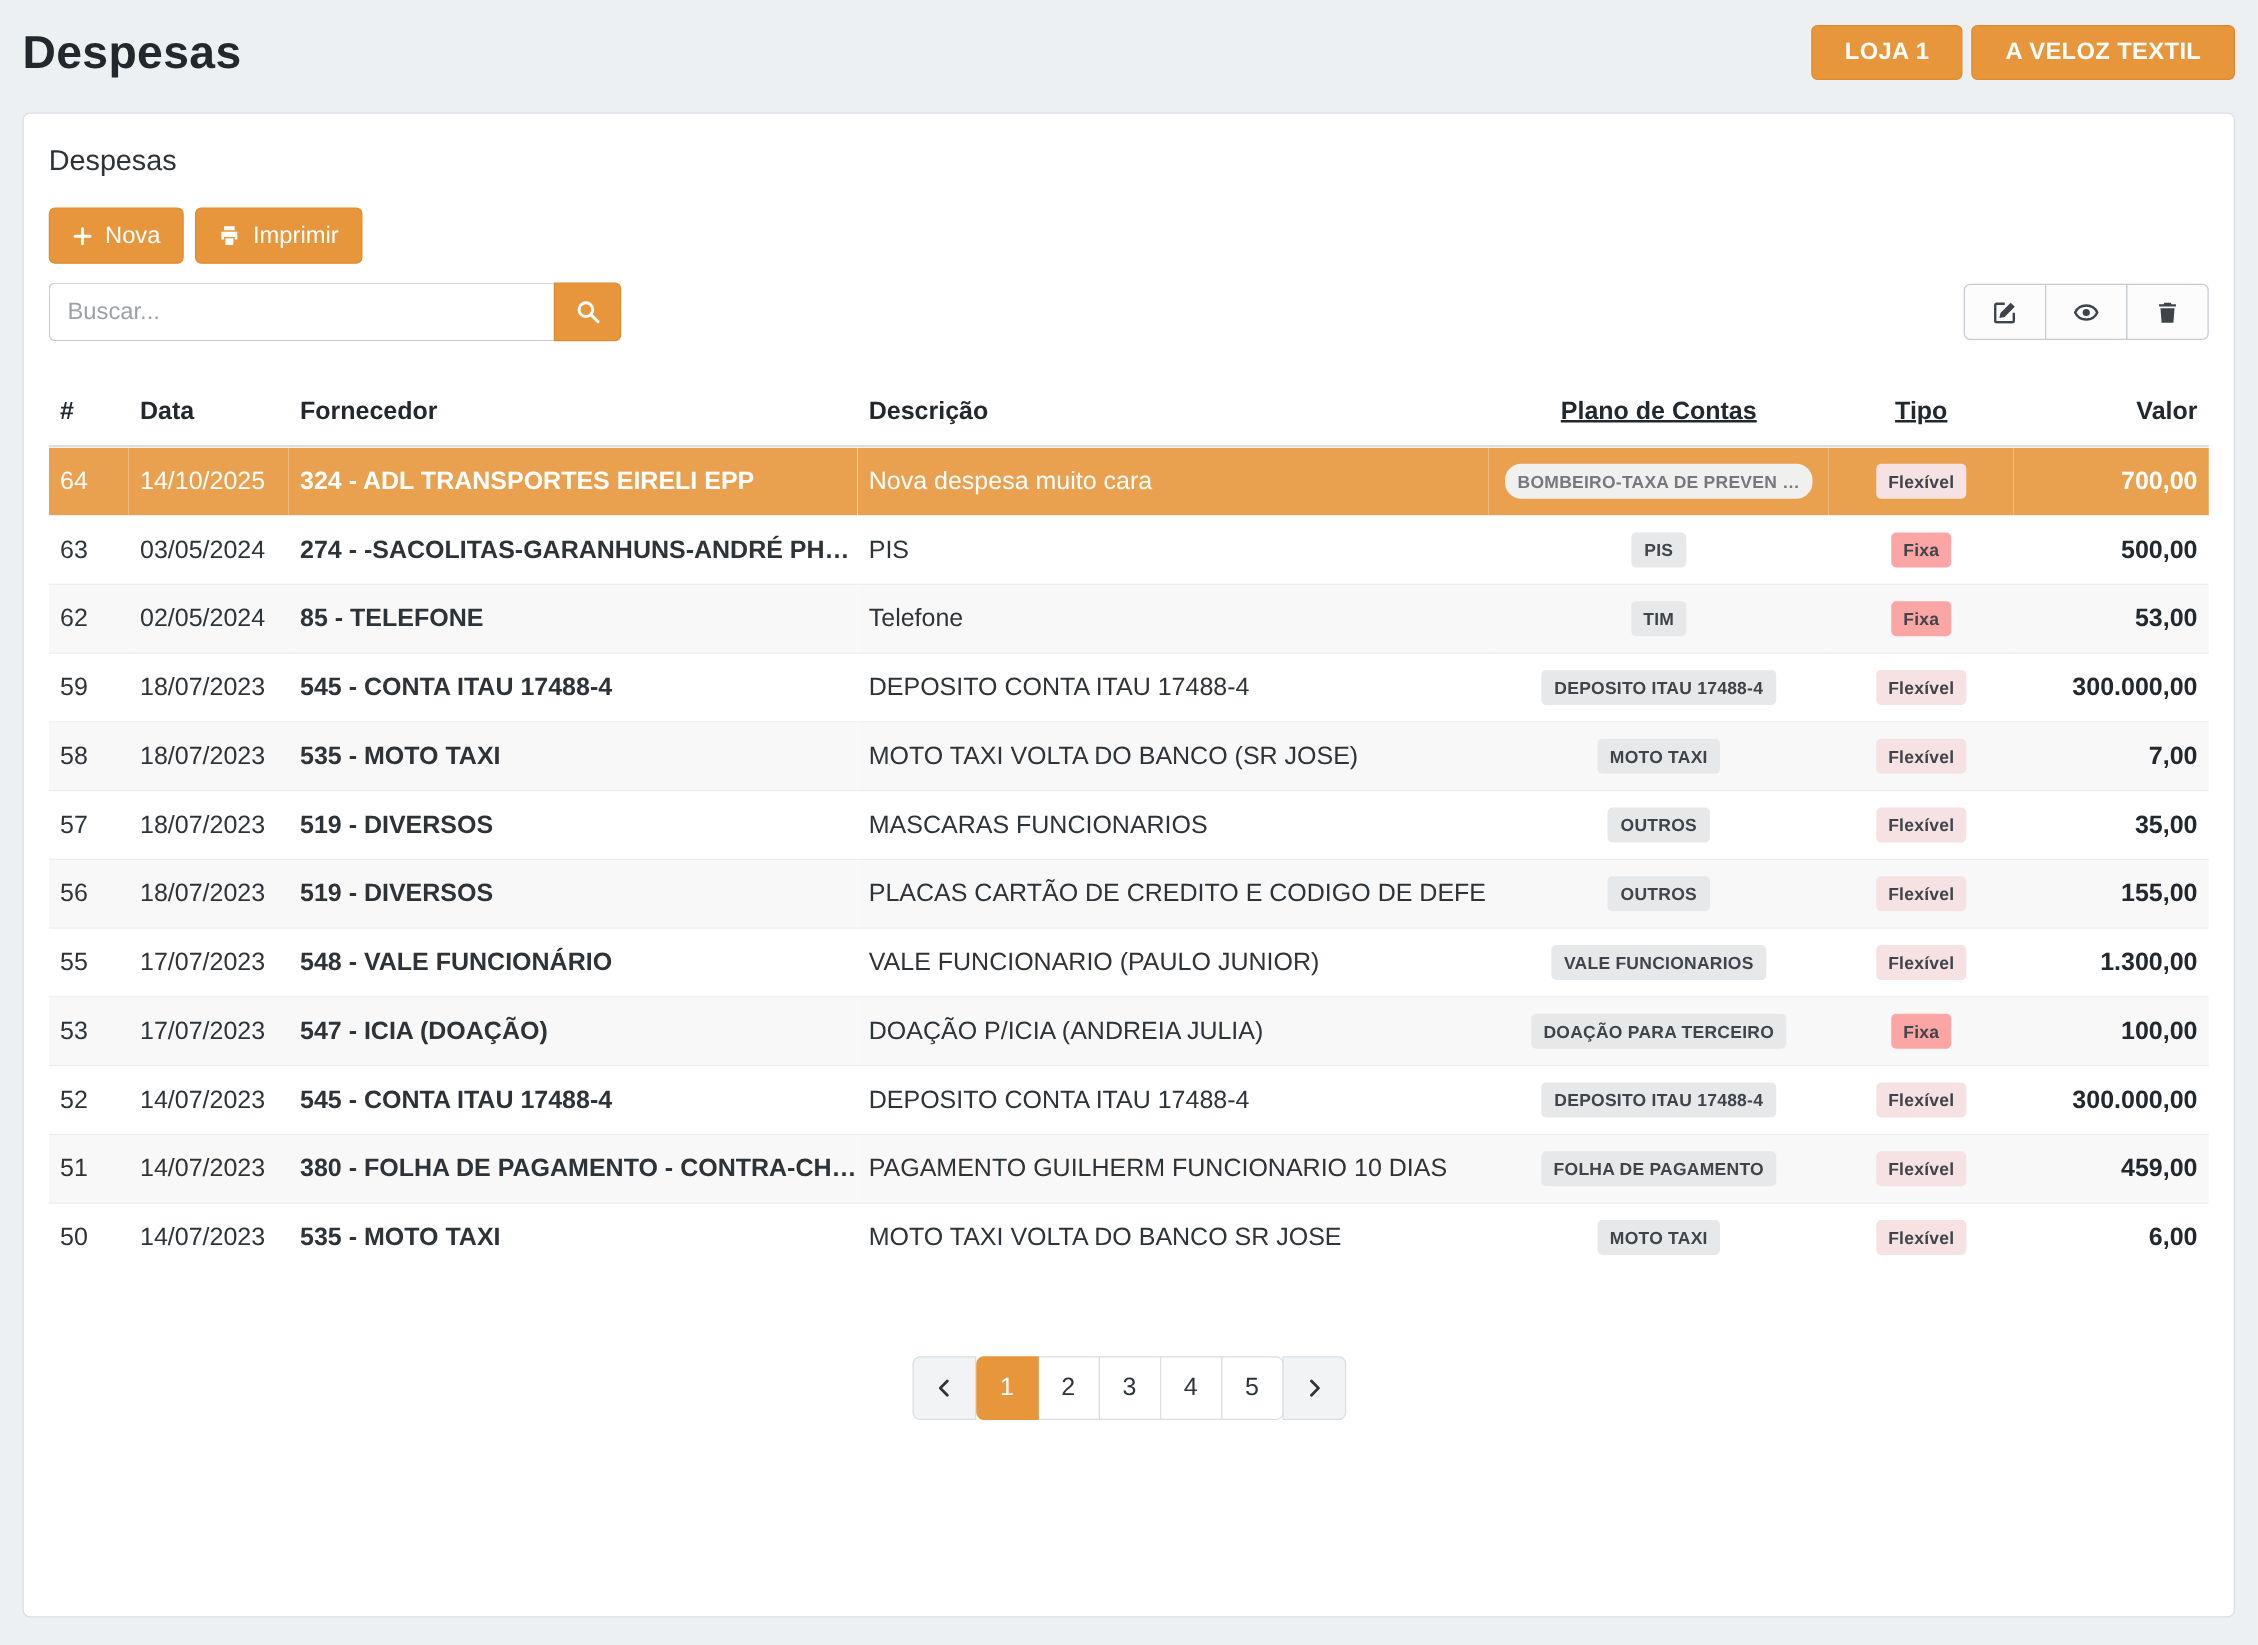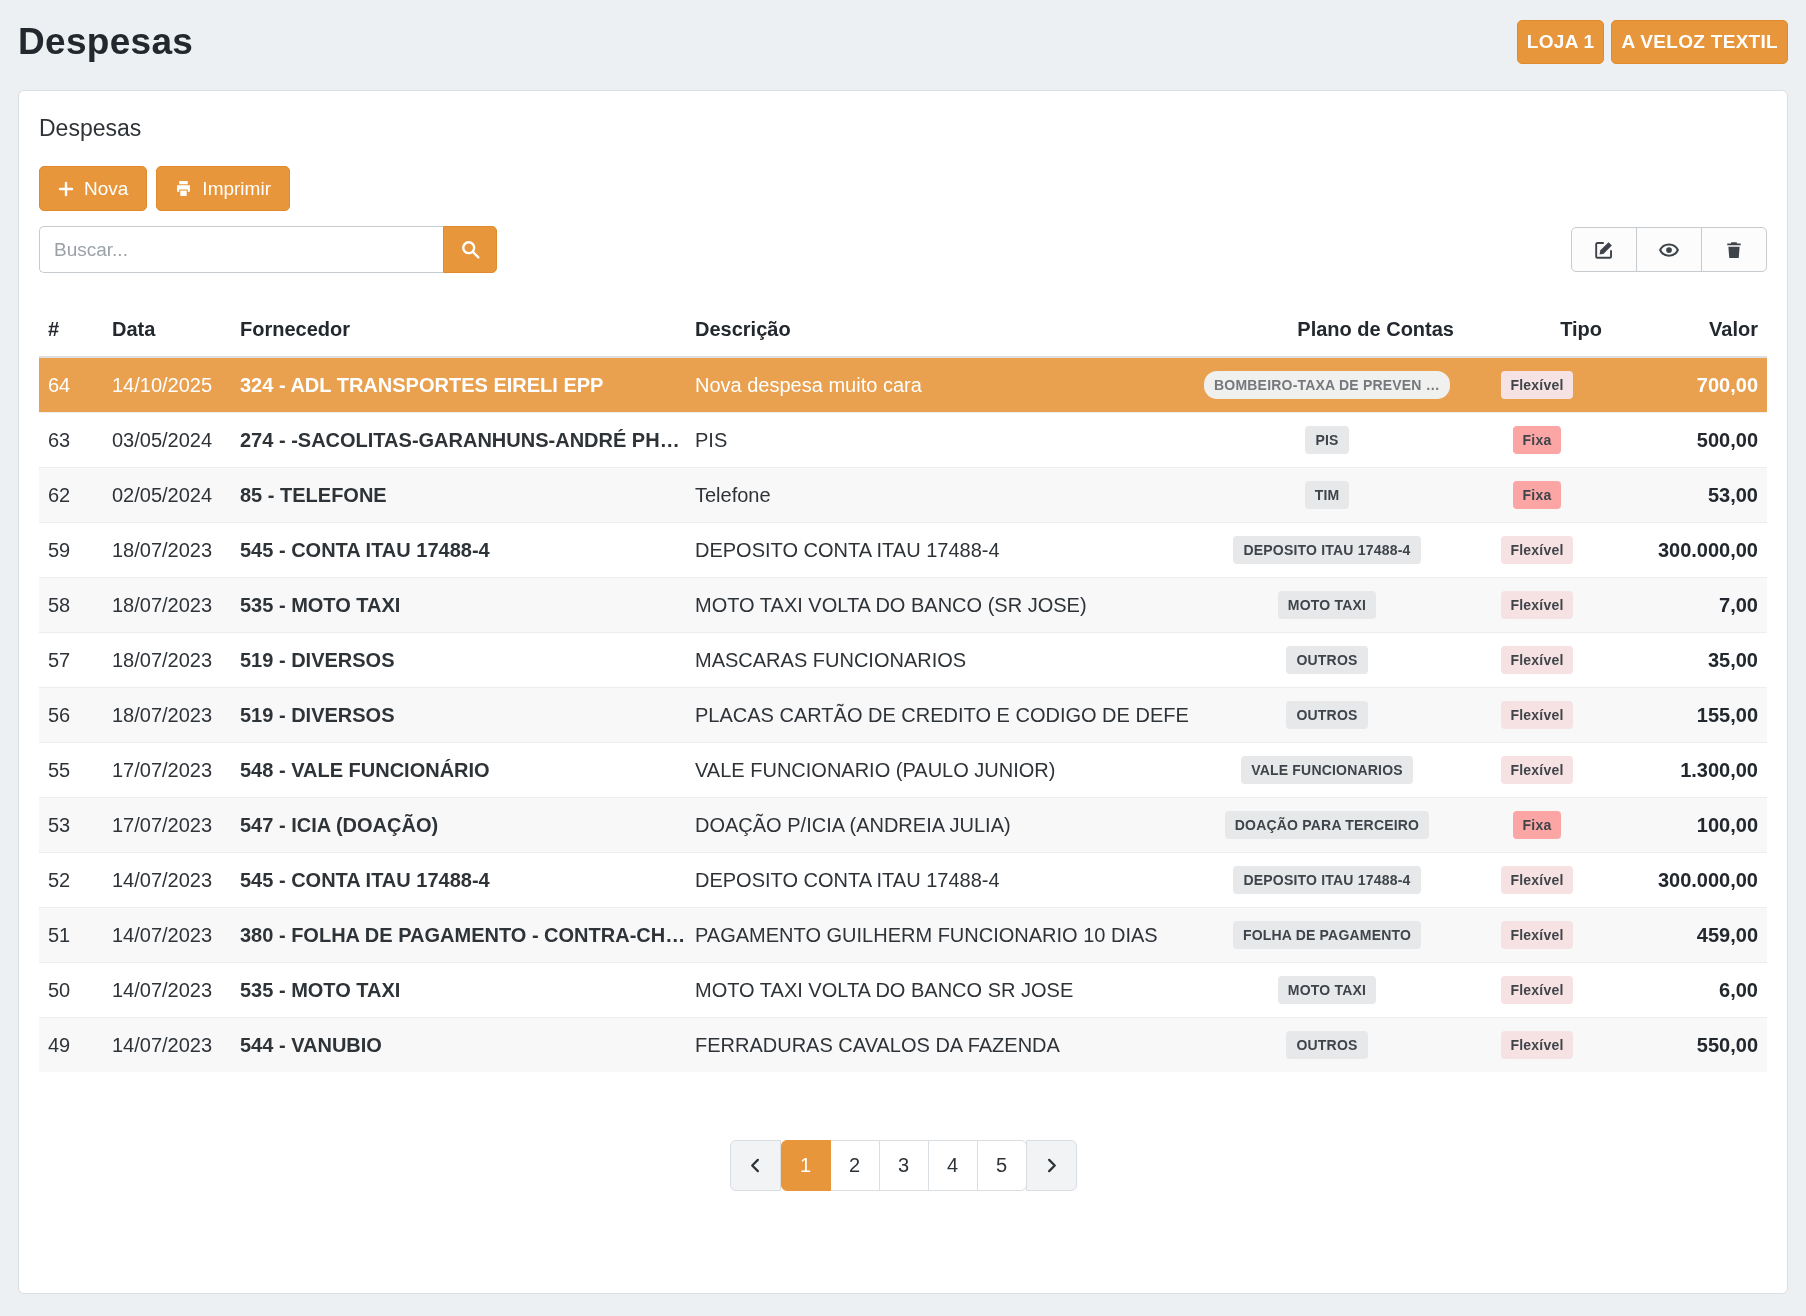--- a/index.html
+++ b/index.html
@@ -10,21 +10,21 @@
     font-family: "Liberation Sans", "DejaVu Sans", sans-serif;
     color: #2E3338;
   }
 
   
   .page-header { display: flex; align-items: center; justify-content: space-between; padding: 20px 18px 26px; }
   .page-title { font-size: 37px; font-weight: 700; color: #23282E; letter-spacing: .3px; }
   .store-buttons { display: flex; gap: 7px; }
   .store-btn {
     background: #E8963B; border: 1px solid #E08A2C; color: #fff;
-    font-weight: 700; font-size: 19px; padding: 10px 9px; border-radius: 5px;
+    font-weight: 700; font-size: 19px; padding: 10px 26px; border-radius: 5px;
     cursor: pointer; font-family: inherit; letter-spacing: .3px;
   }
 
   
   .card { margin: 0 18px; background: #fff; border: 1px solid #D9DEE3; border-radius: 6px; min-height: 1204px; }
   .card-header { padding: 24px 20px 8px; font-size: 23px; color: #2E3338; }
   .card-body { padding: 16px 20px 20px; }
 
   
   .toolbar { display: flex; gap: 9px; margin-bottom: 15px; }
@@ -57,21 +57,21 @@
   }
   .icon-btn:first-child { border-radius: 5px 0 0 5px; margin-left: 0; }
   .icon-btn:last-child { border-radius: 0 5px 5px 0; }
 
   
   table { width: 100%; border-collapse: collapse; table-layout: fixed; font-size: 20px; }
   th {
     padding: 13px 9px 15px; border-bottom: 2px solid #DDDFE2;
     font-size: 20px; font-weight: 700; color: #23282E; text-align: left; white-space: nowrap;
   }
-  th.center { text-align: right; }
+  th.center { text-align: center; text-decoration: underline; }
   th.right  { text-align: right; }
   td { padding: 13px 9px; border-top: 1px solid #EBEDEF; white-space: nowrap; overflow: hidden; }
   tbody tr:first-child td { border-top: 0; }
   tbody tr:nth-child(odd) { background: #F8F8F9; }
   tbody tr { cursor: pointer; }
   tr.selected, tbody tr.selected:nth-child(odd) { background: #E9A150; }
   tr.selected td { color: #fff; border-top-color: #E9A150; }
 
   .cell-supplier { font-weight: 700; }
   .cell-amount   { font-weight: 700; text-align: right; color: #23282E; }
@@ -353,33 +353,20 @@
     <td class="cell-supplier">535 - MOTO TAXI</td>
     <td>MOTO TAXI VOLTA DO BANCO SR JOSE</td>
     <td class="cell-center">
       <span class="badge-plan">MOTO TAXI</span>
     </td>
     <td class="cell-center">
       <span class="badge-type badge-flex">Flexível</span>
     </td>
     <td class="cell-amount">6,00</td>
   </tr>
-          <tr>
-    <td>49</td>
-    <td>14/07/2023</td>
-    <td class="cell-supplier">544 - VANUBIO</td>
-    <td>FERRADURAS CAVALOS DA FAZENDA</td>
-    <td class="cell-center">
-      <span class="badge-plan">OUTROS</span>
-    </td>
-    <td class="cell-center">
-      <span class="badge-type badge-flex">Flexível</span>
-    </td>
-    <td class="cell-amount">550,00</td>
-  </tr>
         </tbody>
     </table>
 
     <div class="pagination-wrap">
       <div class="pagination">
         <div class="page-item chev">
           <span style="display:flex">
             <svg width="15" height="15" viewBox="0 0 16 16">
                 <path d="M10.5 2L4.5 8l6 6" fill="none" stroke="currentColor" stroke-width="2.4" stroke-linecap="round" stroke-linejoin="round"></path>
               </svg>

